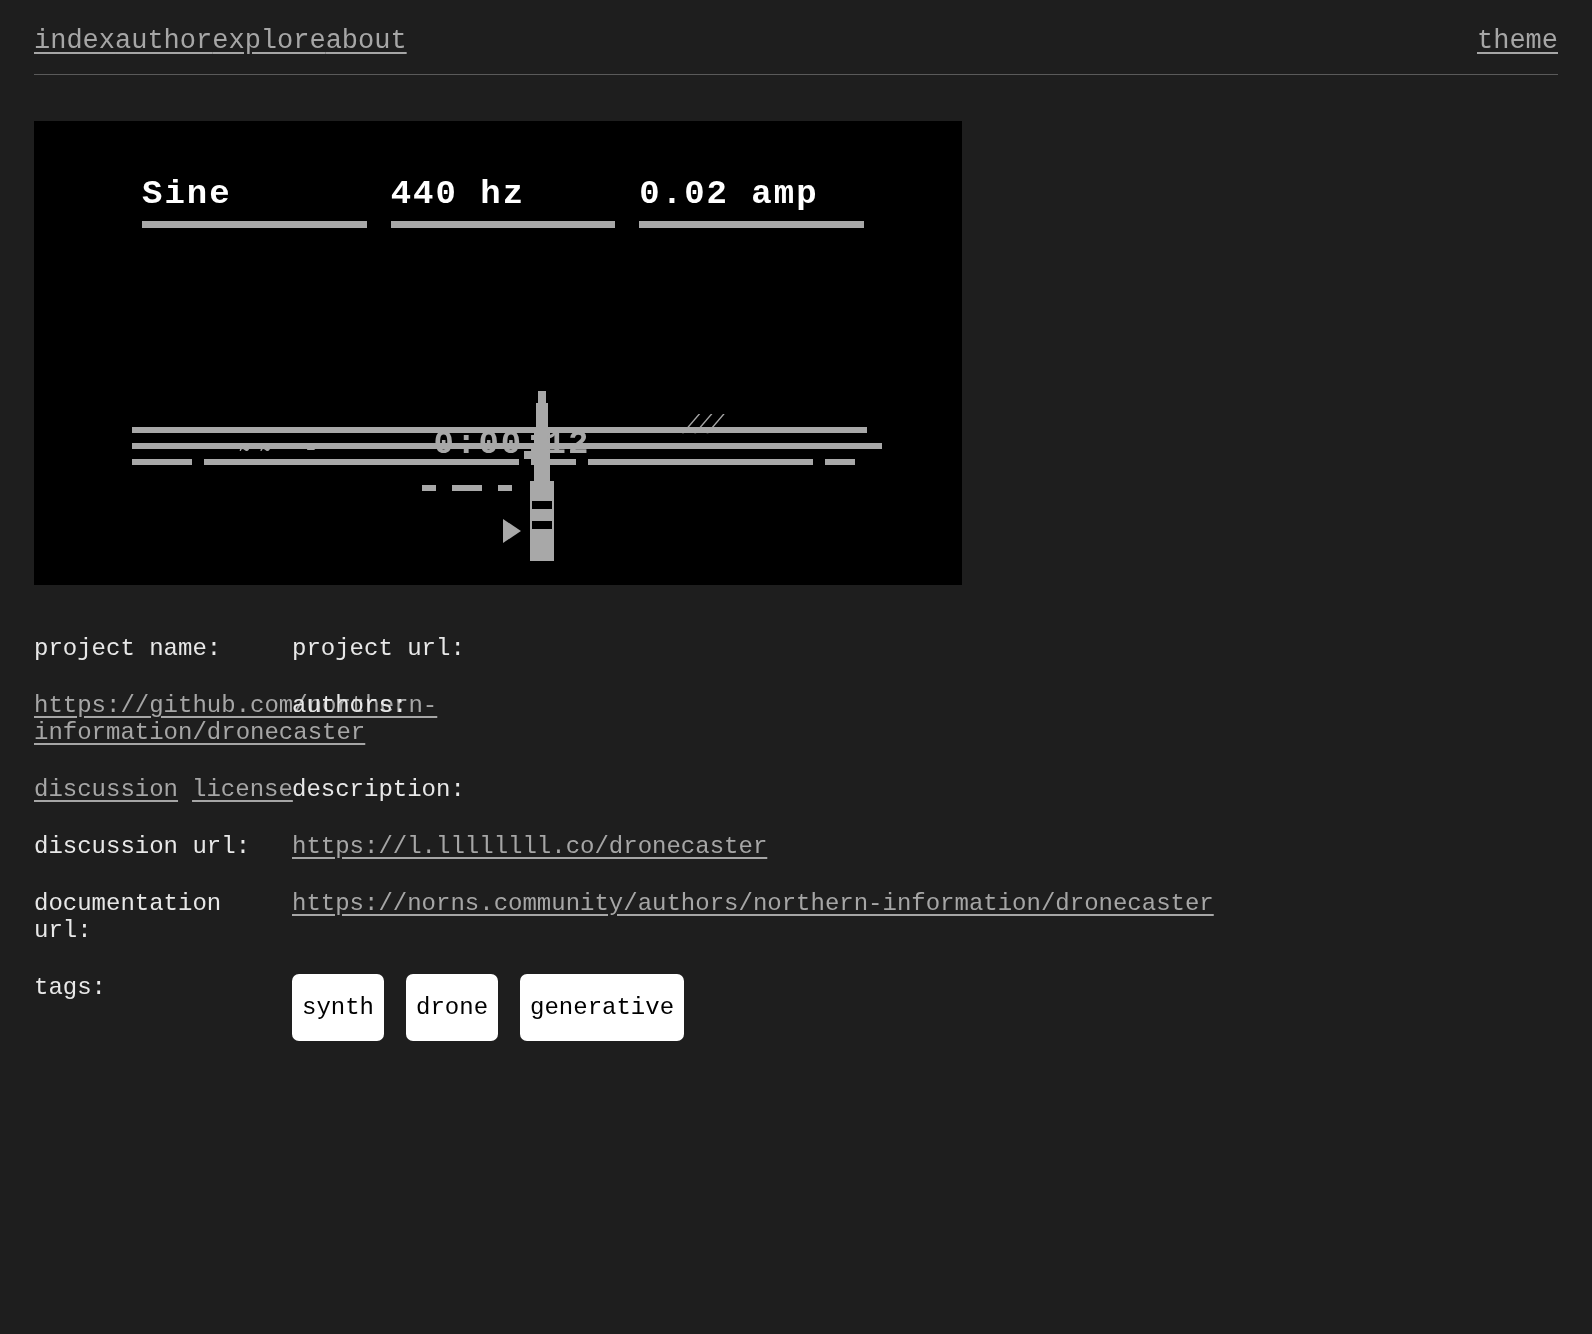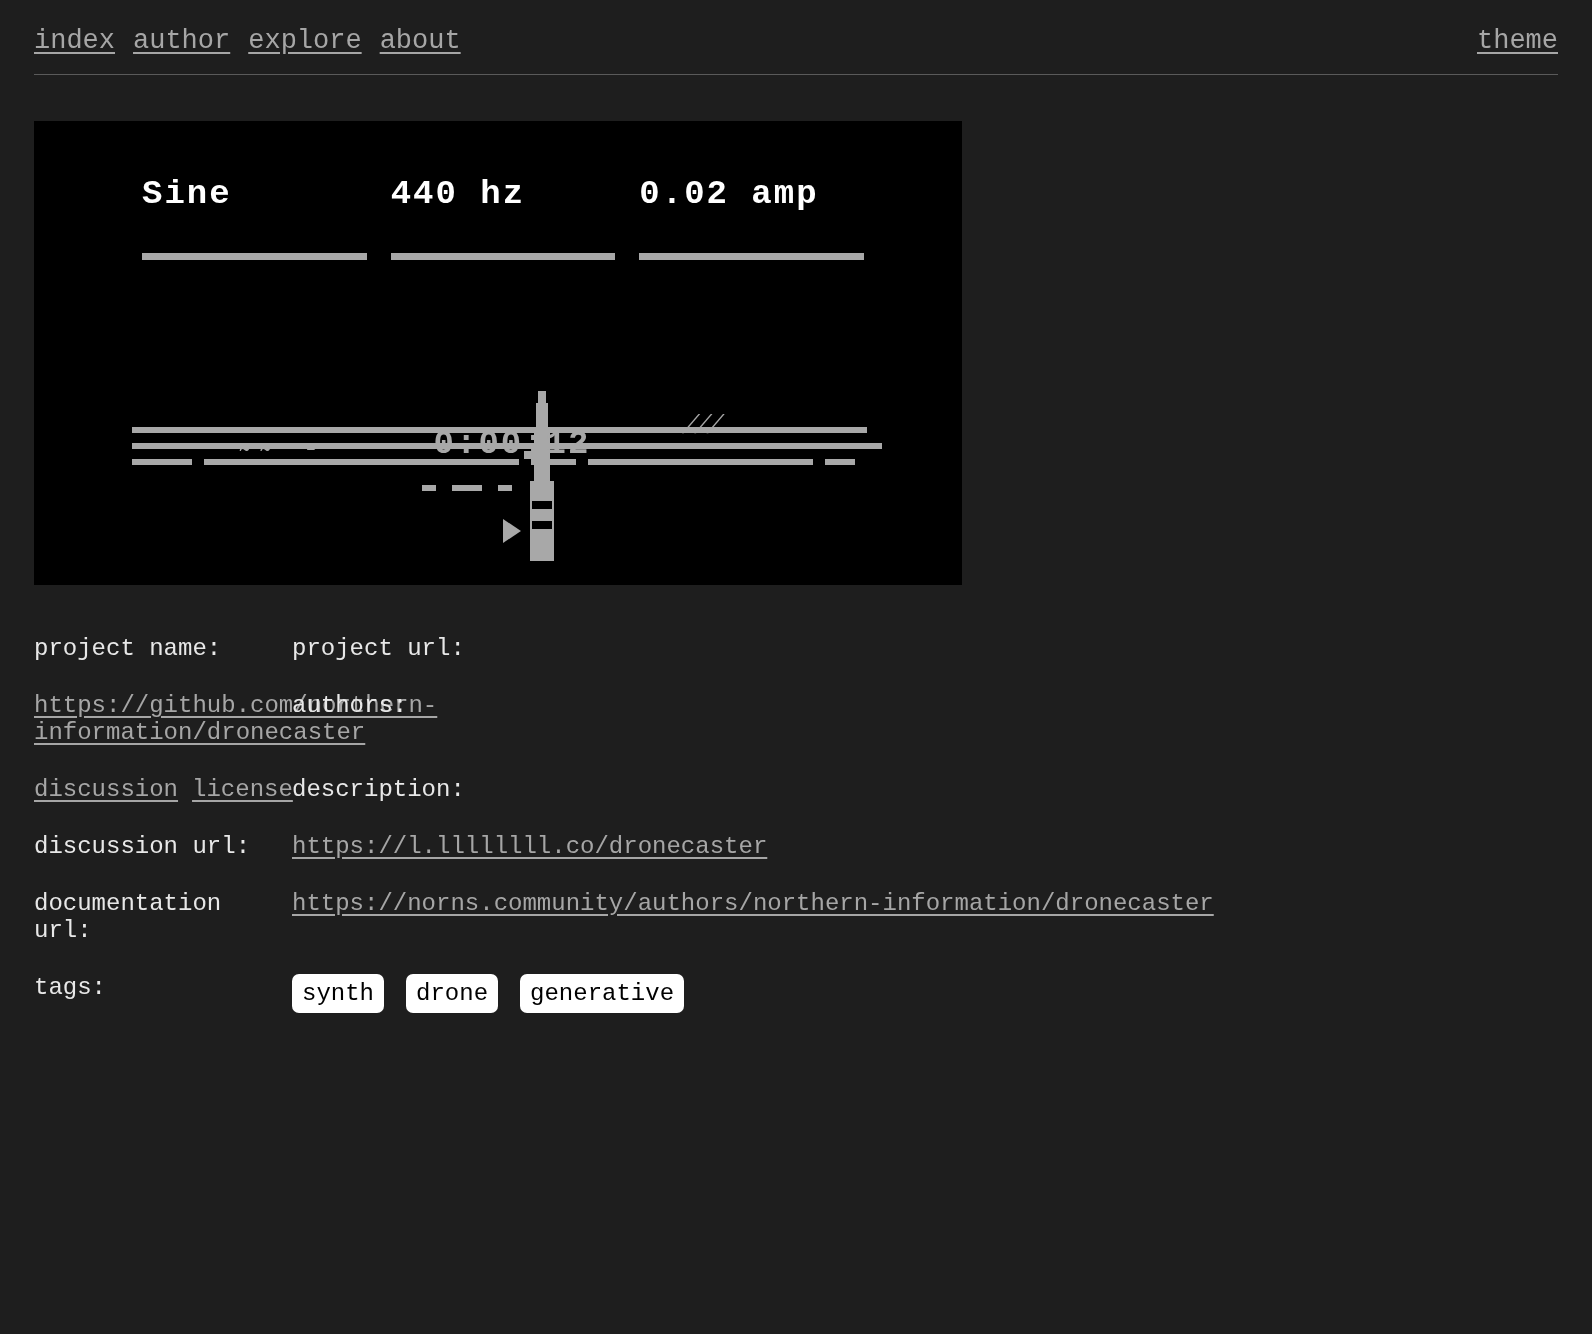--- a/index.html
+++ b/index.html
@@ -17,21 +17,20 @@
     .nav {
       display: flex;
       justify-content: space-between;
       align-items: baseline;
       padding-bottom: 18px;
       border-bottom: 1px solid #5a5a5a;
       margin-bottom: 46px;
     }
     .nav-left {
       display: flex;
-      gap: 18px;
     }
     .nav a {
       color: #a6a6a6;
       text-decoration: underline;
       text-underline-offset: 4px;
       font-size: 27px;
     }
     .hero {
       width: 928px;
       height: 464px;
@@ -44,21 +43,21 @@
       top: 54px;
       left: 0;
       right: 0;
       display: flex;
       gap: 24px;
       padding: 0 98px 0 108px;
     }
     .hero-field {
       flex: 1;
       border-bottom: 7px solid #a8a8a8;
-      padding-bottom: 40px;
+      padding-bottom: 8px;
       font-size: 34px;
       color: #fff;
       font-weight: bold;
       font-family: 'Courier New', monospace;
       letter-spacing: 2px;
     }
     .pixel-art {
       position: absolute;
       top: 240px;
       left: 98px;
@@ -175,21 +174,21 @@
       display: flex;
       gap: 14px;
     }
     .tag-list {
       display: flex;
       gap: 22px;
     }
     .tag {
       background: #fff;
       color: #000;
-      padding: 6px 10px;
+      padding: 20px 10px;
       border-radius: 7px;
       font-size: 24px;
       cursor: pointer;
     }
   </style>
 </head>
 <body>
 
 <nav class="nav">
   <div class="nav-left">

